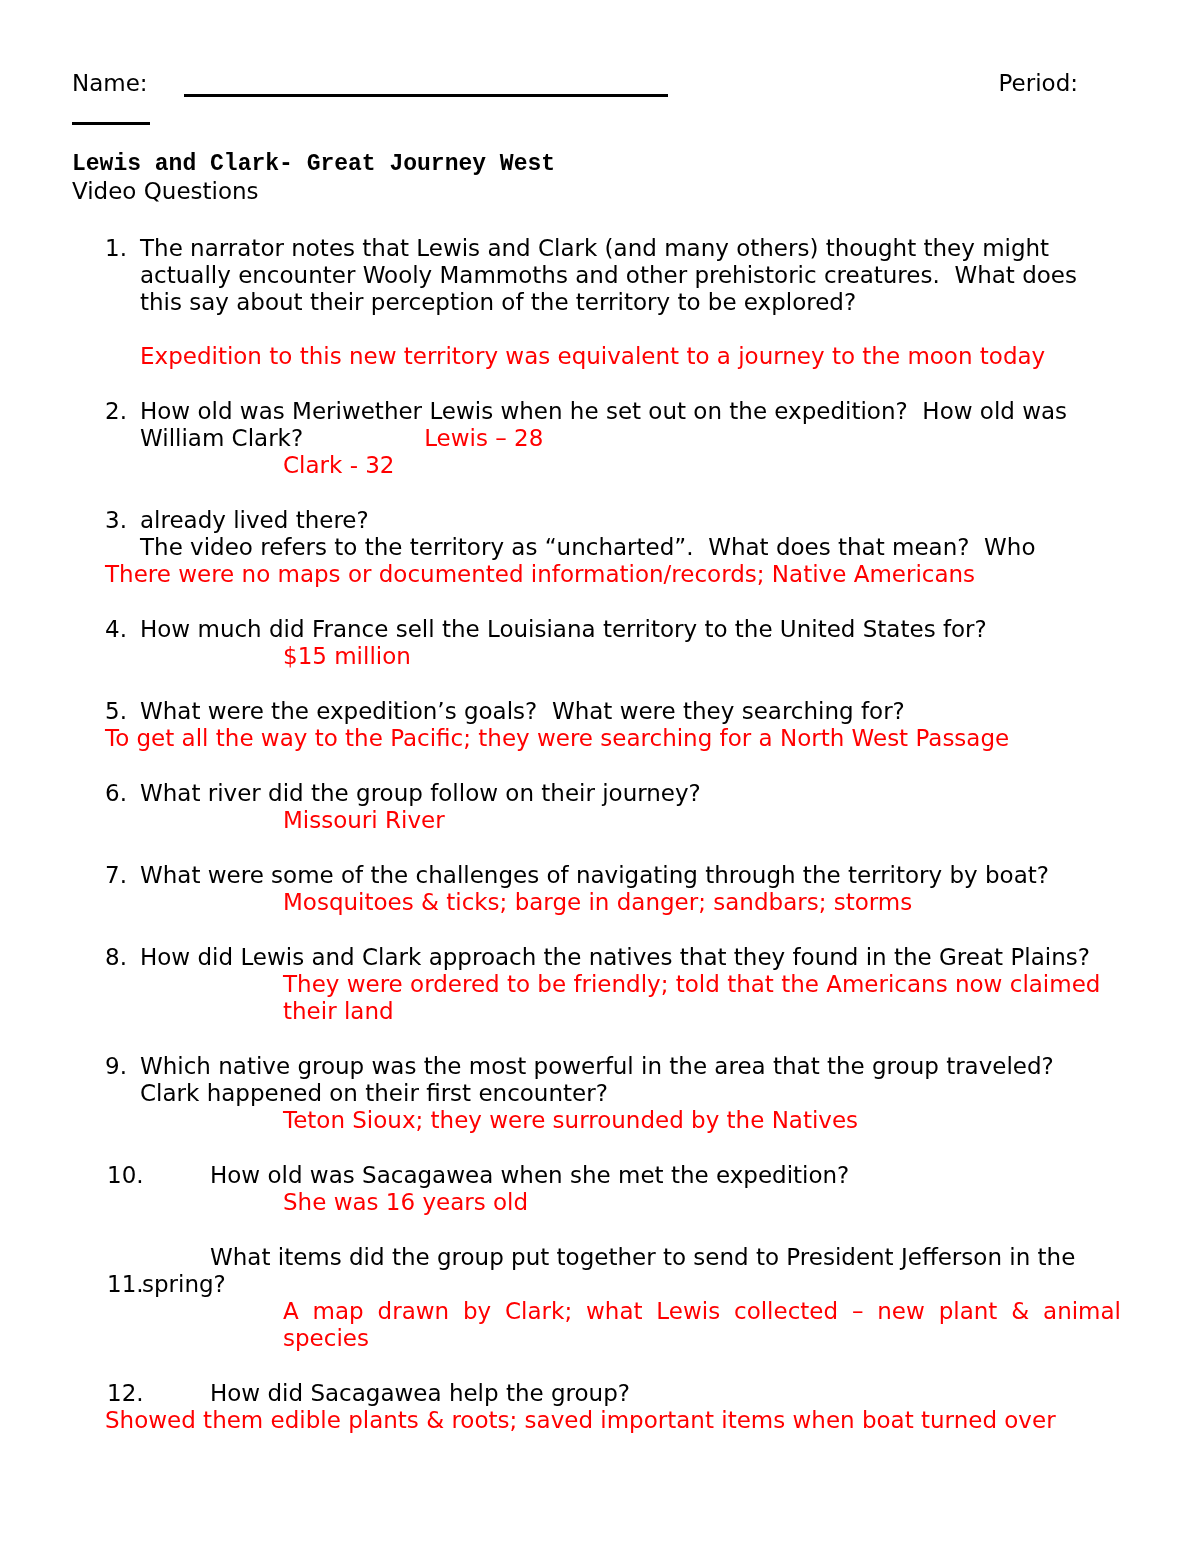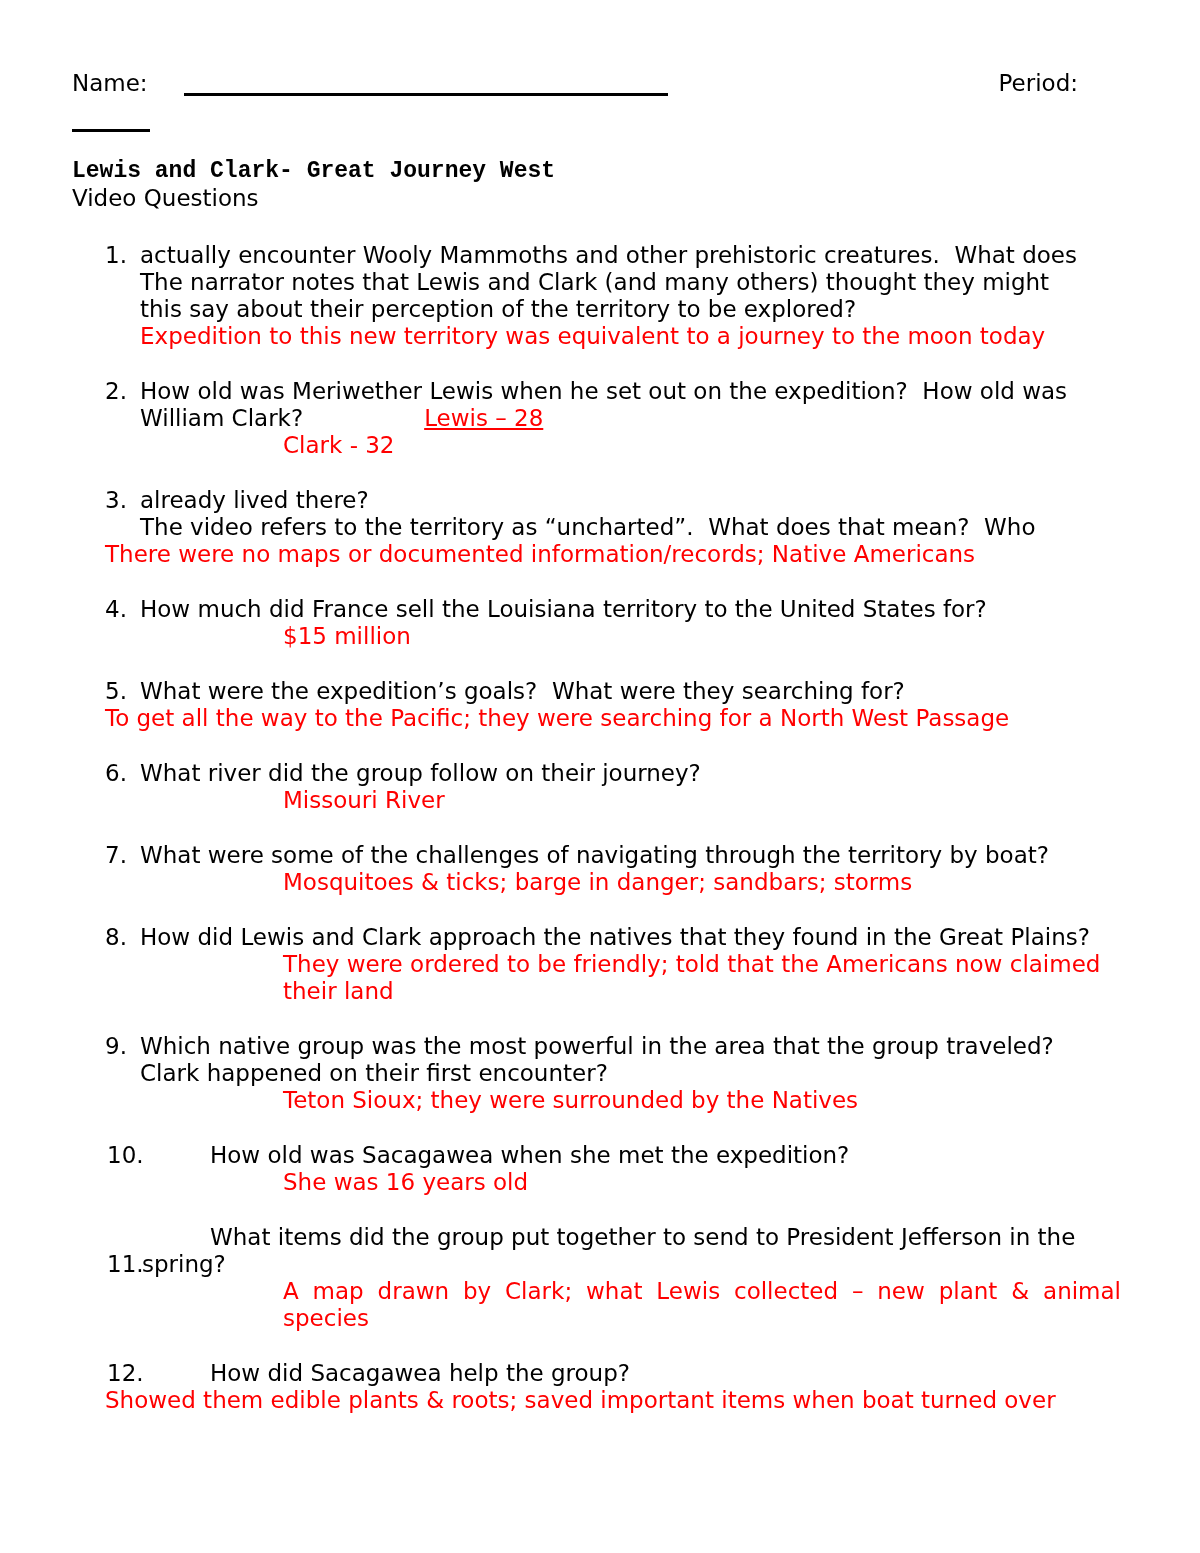--- a/index.html
+++ b/index.html
@@ -8,21 +8,21 @@
     height: 1553px;
     box-sizing: border-box;
     padding: 70px 72px 0;
     background: #ffffff;
     color: #000000;
     font-family: "DejaVu Sans", sans-serif;
     font-size: 23px;
     line-height: 27px;
     overflow: hidden;
   }
-  .header-row { display: flex; align-items: flex-start; margin-bottom: 16px; gap: 28px; }
+  .header-row { display: flex; align-items: center; margin-bottom: 9px; gap: 28px; }
   .blank-long {
     display: inline-block;
     width: 484px;
     height: 23px;
     border-bottom: 3px solid #000;
     margin-left: 8px;
   }
   .period { margin-left: auto; margin-right: 50px; }
   .blank-short {
     width: 78px;
@@ -36,25 +36,25 @@
   .qa { margin-bottom: 28px; }
   .q-row { display: flex; padding-left: 33px; }
   .q-num { flex: none; width: 35px; }
   .q-row.wide { padding-left: 35px; align-items: flex-end; }
   .q-row.wide .q-num { width: 103px; }
   .q-lines { flex: 1; min-width: 0; }
   .q-line, .ans { white-space: pre-wrap; }
   .outdent { margin-left: -68px; }
 
   .ans { color: var(--answer-red, #ff0000); }
-  .ans-inline { color: var(--answer-red, #ff0000); text-decoration: underline; }
+  .ans-inline { color: var(--answer-red, #ff0000); }
   .a68 { margin-left: 68px; }
   .a33 { margin-left: 33px; }
   .a211 { margin-left: 211px; }
-  .mt-line { }
+  .mt-line { margin-top: 27px; }
   .tab-gap { display: inline-block; width: 121px; }
   .just { width: 838px; text-align: justify; text-align-last: justify; white-space: normal; }
   .q12-extra { margin-top: 14px; }
 </style>
 </head>
 <body>
 
 <div class="page">
 
   <div class="header-row">
@@ -64,22 +64,22 @@
   </div>
   <div class="blank-short"></div>
 
   <div class="title">Lewis and Clark- Great Journey West</div>
   <div class="subtitle">Video Questions</div>
 
   <div class="qa">
     <div class="q-row">
       <span class="q-num">1.</span>
       <div class="q-lines">
+        <div class="q-line">The narrator notes that Lewis and Clark (and many others) thought they might</div>
         <div class="q-line">actually encounter Wooly Mammoths and other prehistoric creatures.  What does</div>
-        <div class="q-line">The narrator notes that Lewis and Clark (and many others) thought they might</div>
         <div class="q-line">this say about their perception of the territory to be explored?</div>
       </div>
     </div>
     <div class="ans a68 mt-line">Expedition to this new territory was equivalent to a journey to the moon today</div>
   </div>
 
   <div class="qa">
     <div class="q-row">
       <span class="q-num">2.</span>
       <div class="q-lines">

